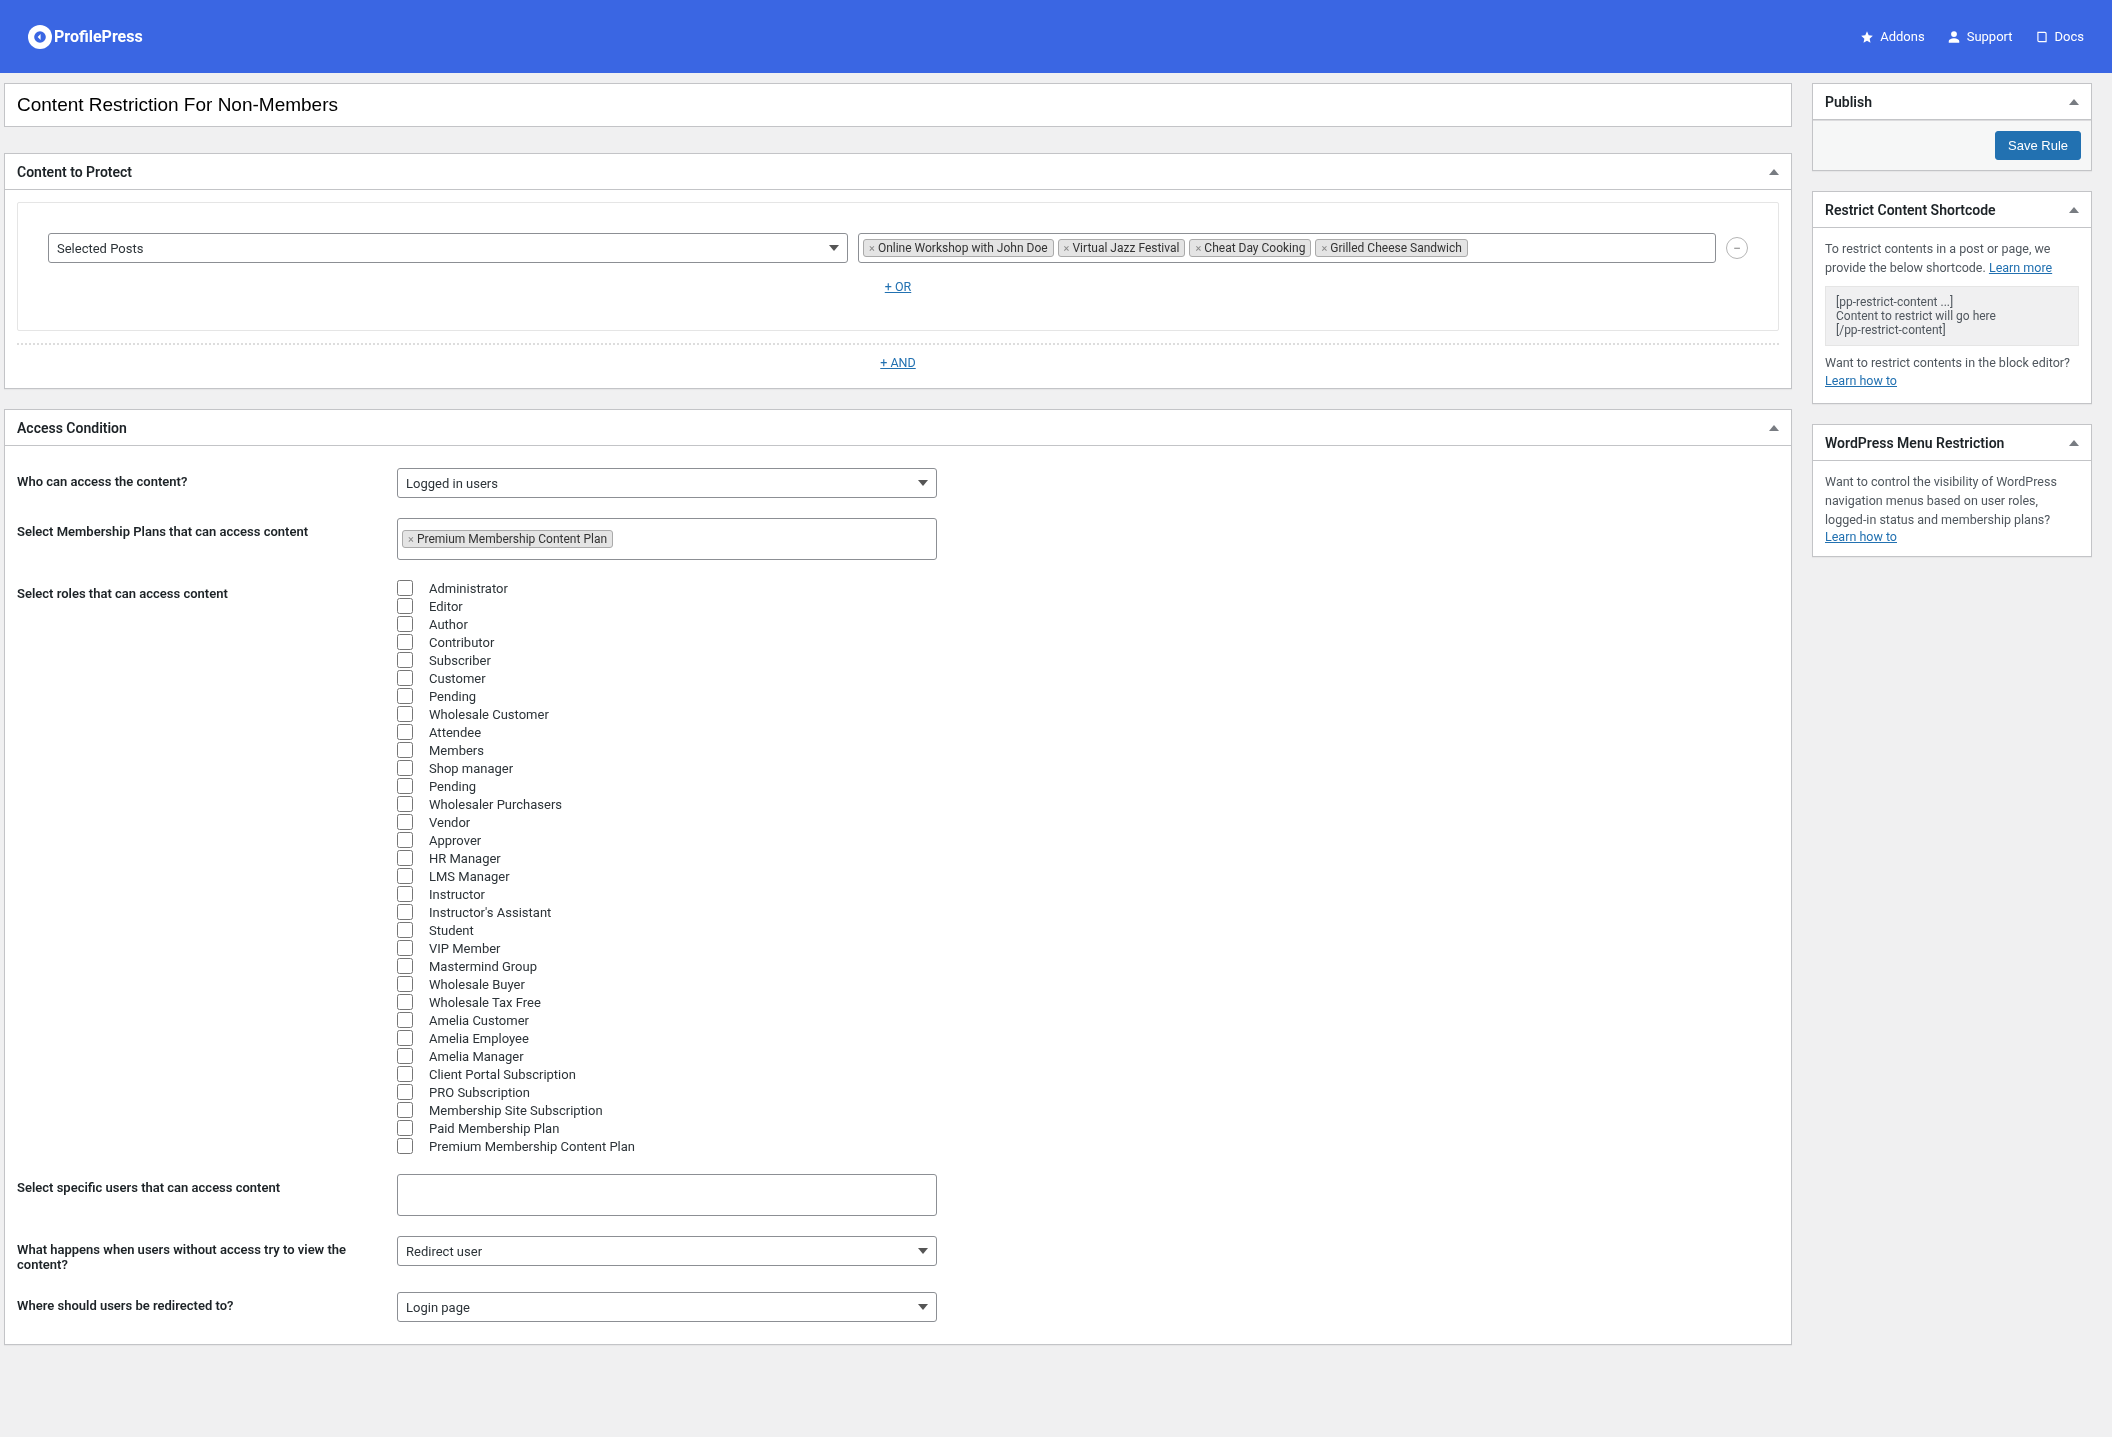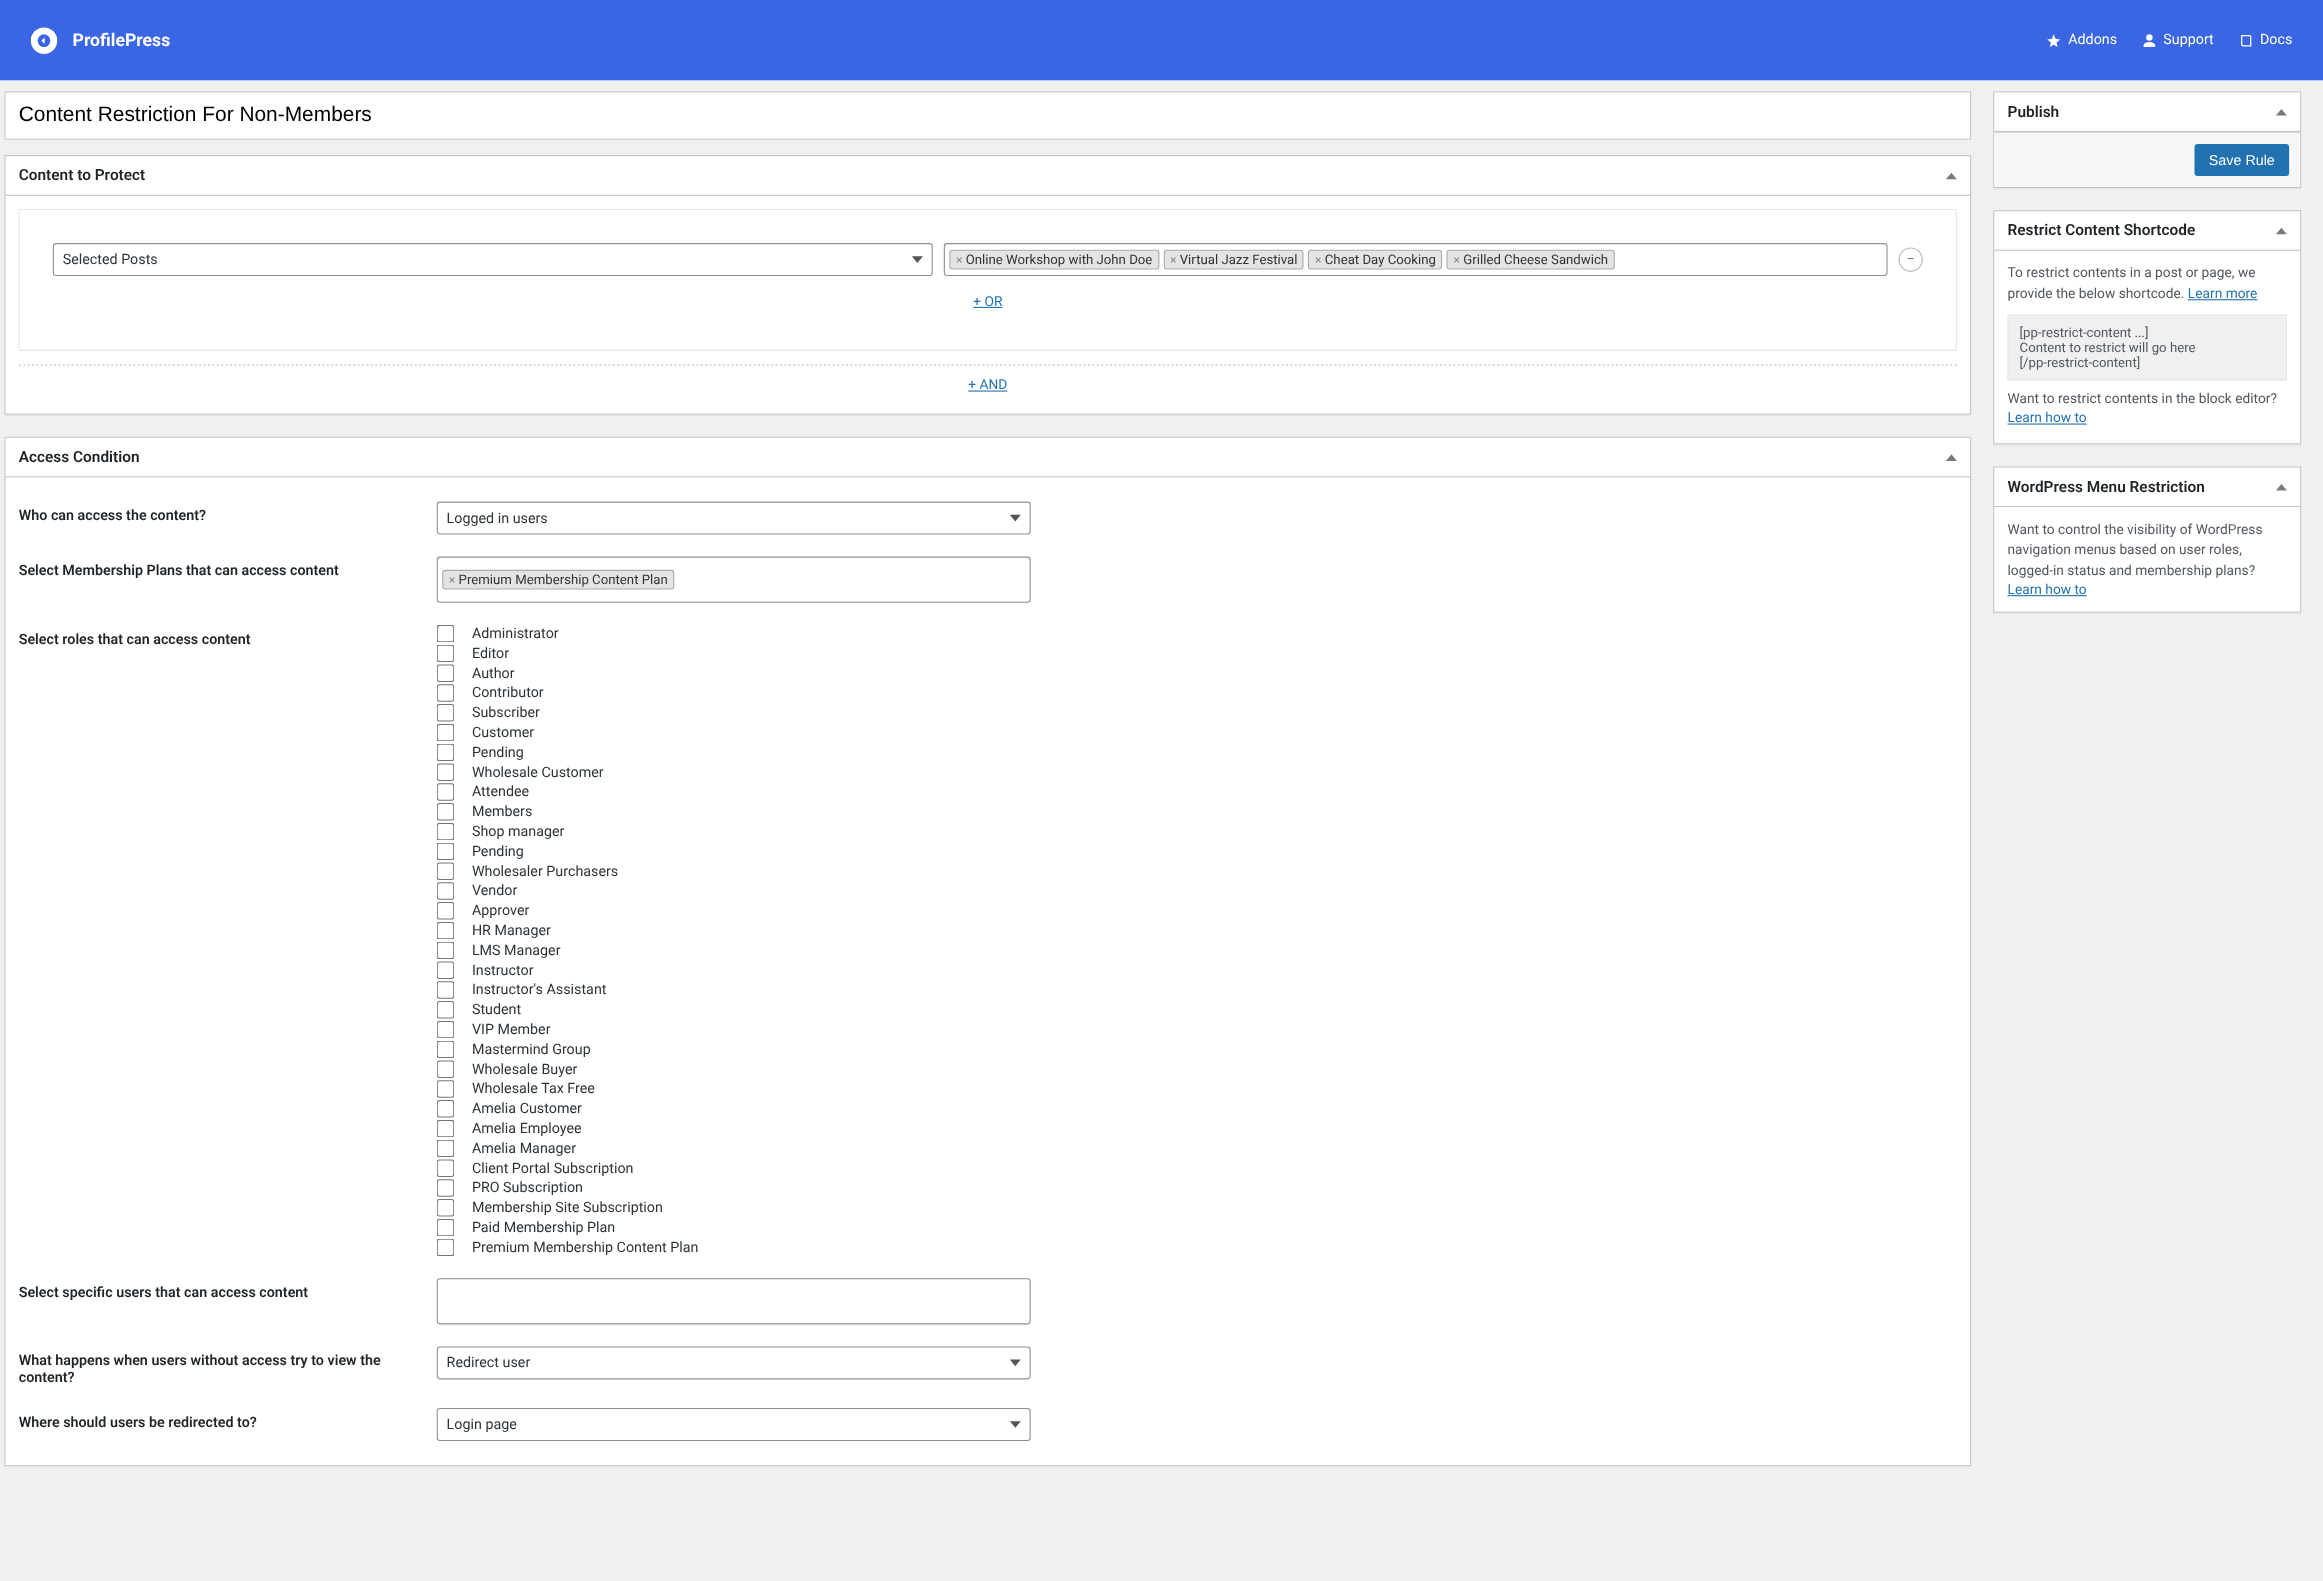--- a/index.html
+++ b/index.html
@@ -1,18 +1,18 @@
 <!DOCTYPE html>
 <html><head>
 <meta charset="utf-8">
 <style>
   * { box-sizing: border-box; margin: 0; padding: 0; }
   body { font-family: -apple-system, BlinkMacSystemFont, "Segoe UI", Roboto, sans-serif; background: #f0f0f1; color: #1d2327; font-size: 13px; }
   .topbar { background: #3a66e3; height: 73px; display: flex; align-items: center; justify-content: space-between; padding: 0 28px; }
-  .brand { display: flex; align-items: center; gap: 14px; }
+  .brand { display: flex; align-items: center; gap: 2px; }
   .brand-icon { width: 24px; height: 24px; background: #fff; border-radius: 50%; display: inline-flex; align-items: center; justify-content: center; color: #3a66e3; font-weight: 900; font-size: 14px; }
   .brand-text { color: #fff; font-weight: 700; font-size: 16px; }
   .topnav { display: flex; gap: 22px; }
   .topnav a { color: #fff; text-decoration: none; font-size: 13px; display: flex; align-items: center; gap: 6px; }
   .topnav svg { fill: #fff; }
   .page { padding: 10px 20px 40px 4px; }
   .page-title { font-size: 23px; font-weight: 400; margin: 10px 2px 18px; color: #1d2327; }
   .layout { display: flex; gap: 20px; }
   .main { flex: 1; }
   .side { width: 280px; flex-shrink: 0; }
@@ -79,21 +79,21 @@
     </a>
   </nav>
 </header>
 
 <div class="page">
 
   <div class="layout">
 
     <div class="main">
 
-      <input class="title-input" type="text" style="margin-bottom: 14px;" value="Content Restriction For Non-Members">
+      <input class="title-input" type="text" style="margin-bottom: 26px;" value="Content Restriction For Non-Members">
 
       
       <div class="postbox">
         <div class="postbox-header">
           <h2>Content to Protect</h2>
           <span class="toggle-indicator"></span>
         </div>
         <div class="inside">
           <div class="content-row" style="flex-wrap:wrap;">
             <div style="display:flex; gap:10px; width:100%; align-items:center;">

